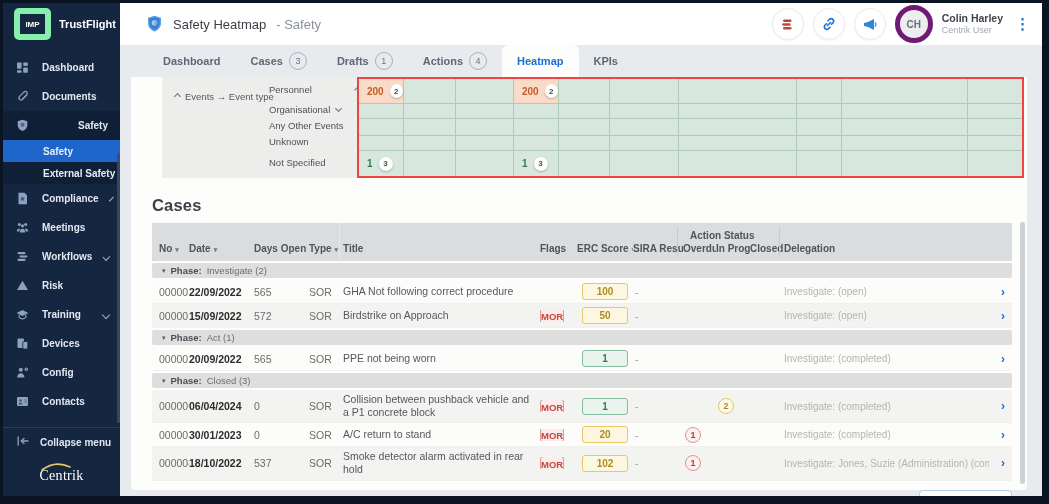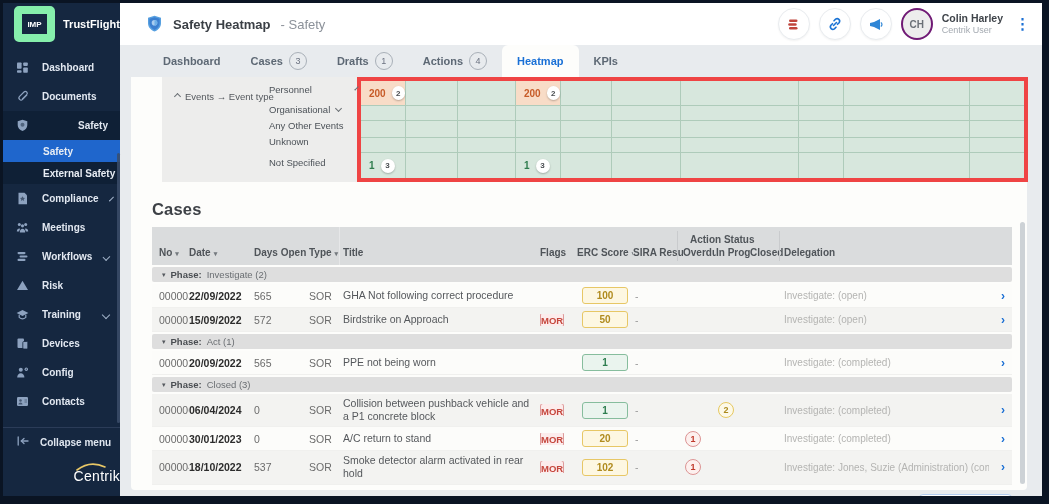--- a/index.html
+++ b/index.html
@@ -3,48 +3,48 @@
 <meta charset="utf-8">
 <style>
   html,body{margin:0;padding:0;}
   body{width:1049px;height:504px;background:#0a1423;overflow:hidden;position:relative;
        font-family:"Liberation Sans",sans-serif;}
   .app{position:absolute;left:3px;top:3px;width:1039px;height:493px;display:flex;background:#e8ebee;overflow:hidden;}
 
   
   .sidebar{width:117px;background:#152740;color:#e4eaf2;display:flex;flex-direction:column;position:relative;flex:none;}
   .logo-row{height:42px;display:flex;align-items:center;padding-left:11px;gap:8px;flex:none;}
-  .imp-badge{width:25px;height:20px;border:8px solid #86efac;border-radius:5px;display:flex;align-items:center;justify-content:center;font-size:8px;font-weight:bold;color:#fff;}
+  .imp-badge{width:25px;height:20px;border:6px solid #86efac;border-radius:5px;display:flex;align-items:center;justify-content:center;font-size:8px;font-weight:bold;color:#fff;}
   .brand-name{font-size:11px;font-weight:bold;color:#fff;}
   .nav{padding-top:8px;}
   .nav-item{height:29px;display:flex;align-items:center;padding:0 11px 0 13px;gap:12px;font-size:10px;font-weight:bold;color:#e2e8f1;cursor:pointer;}
   .nav-item .icn{width:14px;height:13px;flex:none;display:flex;align-items:center;}
   .nav-item .chev{margin-left:auto;}
   .in-group{background:#0f2036;gap:48px;}
   .sub-item{height:22px;display:flex;align-items:center;padding-left:40px;font-size:10px;font-weight:bold;color:#e8edf4;cursor:pointer;}
   .sub-item.selected{background:#1f66cc;}
   .side-rail{position:absolute;right:0;top:150px;width:3px;height:270px;background:#3b4d6a;border-radius:2px;opacity:.85;}
   .side-spacer{flex:1;}
   .side-div{border-top:1px solid #2b3c58;margin:0;}
   .collapse-item{height:28px;display:flex;align-items:center;gap:10px;padding-left:13px;font-size:10px;font-weight:bold;color:#dfe6ef;cursor:pointer;}
-  .footer-logo{height:40px;display:flex;align-items:center;justify-content:flex-end;position:relative;}
+  .footer-logo{height:40px;display:flex;align-items:center;justify-content:center;position:relative;font-family:Liberation Serif, serif;}
   .footer-word{font-size:14px;color:#fff;letter-spacing:.3px;position:relative;}
   .footer-word svg{position:absolute;left:2px;top:-5px;}
   .chev{display:inline-block;width:5px;height:5px;border-right:1.5px solid #9fb0c6;border-bottom:1.5px solid #9fb0c6;}
   .chev.down{transform:rotate(45deg);}
   .chev.up{transform:rotate(-135deg);}
 
   
   .main{flex:1;display:flex;flex-direction:column;min-width:0;}
   .topbar{height:42px;background:#fff;display:flex;align-items:center;padding:0 12px 0 26px;gap:10px;flex:none;}
-  .topbar-title{font-size:13px;font-weight:bold;color:#3a3f45;}
+  .topbar-title{font-size:13px;font-weight:normal;color:#3a3f45;}
   .topbar-sub{font-size:13px;color:#8b9199;}
   .topbar-right{margin-left:auto;display:flex;align-items:center;gap:9px;}
   .circle-btn{width:30px;height:30px;border-radius:50%;background:#fff;border:1px solid #e9ecef;box-shadow:0 1px 2px rgba(0,0,0,.05);display:flex;align-items:center;justify-content:center;cursor:pointer;}
-  .avatar{width:28px;height:28px;border-radius:50%;background:#ededed;border:2px solid #701a75;color:#6b7077;font-size:10px;font-weight:bold;display:flex;align-items:center;justify-content:center;}
+  .avatar{width:28px;height:28px;border-radius:50%;background:#ededed;border:5px solid #701a75;color:#6b7077;font-size:10px;font-weight:bold;display:flex;align-items:center;justify-content:center;}
   .user-meta{line-height:1.2;}
   .user-name{font-size:10.5px;color:#3f444a;font-weight:bold;}
   .user-role{font-size:9px;color:#a3a9b0;}
   .kebab{color:#1a6fd4;font-size:15px;font-weight:bold;margin-left:3px;cursor:pointer;}
 
   .tabstrip{height:32px;background:#e8ebee;display:flex;align-items:stretch;padding-left:28px;flex:none;}
   .tab{display:flex;align-items:center;gap:6px;padding:0 15px;font-size:11px;font-weight:bold;color:#5d6874;cursor:pointer;}
   .tab.active{background:#fdfdfb;color:#1a70d6;border-radius:6px 6px 0 0;}
   .tab-badge{width:16px;height:16px;border-radius:50%;border:1px solid #a9b0b8;color:#6b7280;font-size:9px;font-weight:normal;display:flex;align-items:center;justify-content:center;}
 
@@ -53,21 +53,21 @@
   .v-scroll{position:absolute;right:2px;top:145px;width:5px;height:262px;background:#cdd2d6;border-radius:3px;cursor:pointer;}
 
   
   .hm{display:flex;width:860px;padding-left:10px;}
   .hm-panel{width:195px;background:#ededec;position:relative;flex:none;}
   .hm-axis{position:absolute;left:13px;top:14px;display:flex;gap:5px;align-items:center;font-size:9.5px;color:#55595e;}
   .hm-axis .chev{border-color:#6b7075;width:4px;height:4px;}
   .hm-rows{position:absolute;left:107px;top:0;right:0;bottom:0;display:flex;flex-direction:column;}
   .hm-label{display:flex;align-items:center;gap:6px;font-size:9.5px;color:#4c5258;}
   .hm-label .chev{border-color:#6b7075;width:4px;height:4px;margin-top:-2px;}
-  .hm-grid{display:grid;gap:1px;background:#aecbba;border:4px solid #ef4444;align-self:flex-start;}
+  .hm-grid{display:grid;gap:1px;background:#aecbba;border:2px solid #ef4444;align-self:flex-start;}
   .hm-cell{background:#d7e7dd;display:flex;align-items:center;gap:6px;padding-left:8px;box-sizing:border-box;cursor:pointer;}
   .hm-cell.orange{background:#f8dcc7;}
   .hm-val{font-size:10px;font-weight:bold;}
   .hm-val.orange{color:#c75b28;}
   .hm-val.green{color:#2f7d4e;}
   .hm-count{width:14px;height:14px;border-radius:50%;background:#fff;box-shadow:0 1px 2px rgba(0,0,0,.25);font-size:8px;font-weight:bold;color:#4a4e52;display:flex;align-items:center;justify-content:center;}
 
   
   .cases-h1{margin:18px 0 8px;font-size:16.5px;font-weight:600;color:#3d4146;letter-spacing:.2px;}
   .tbl{width:860px;}

